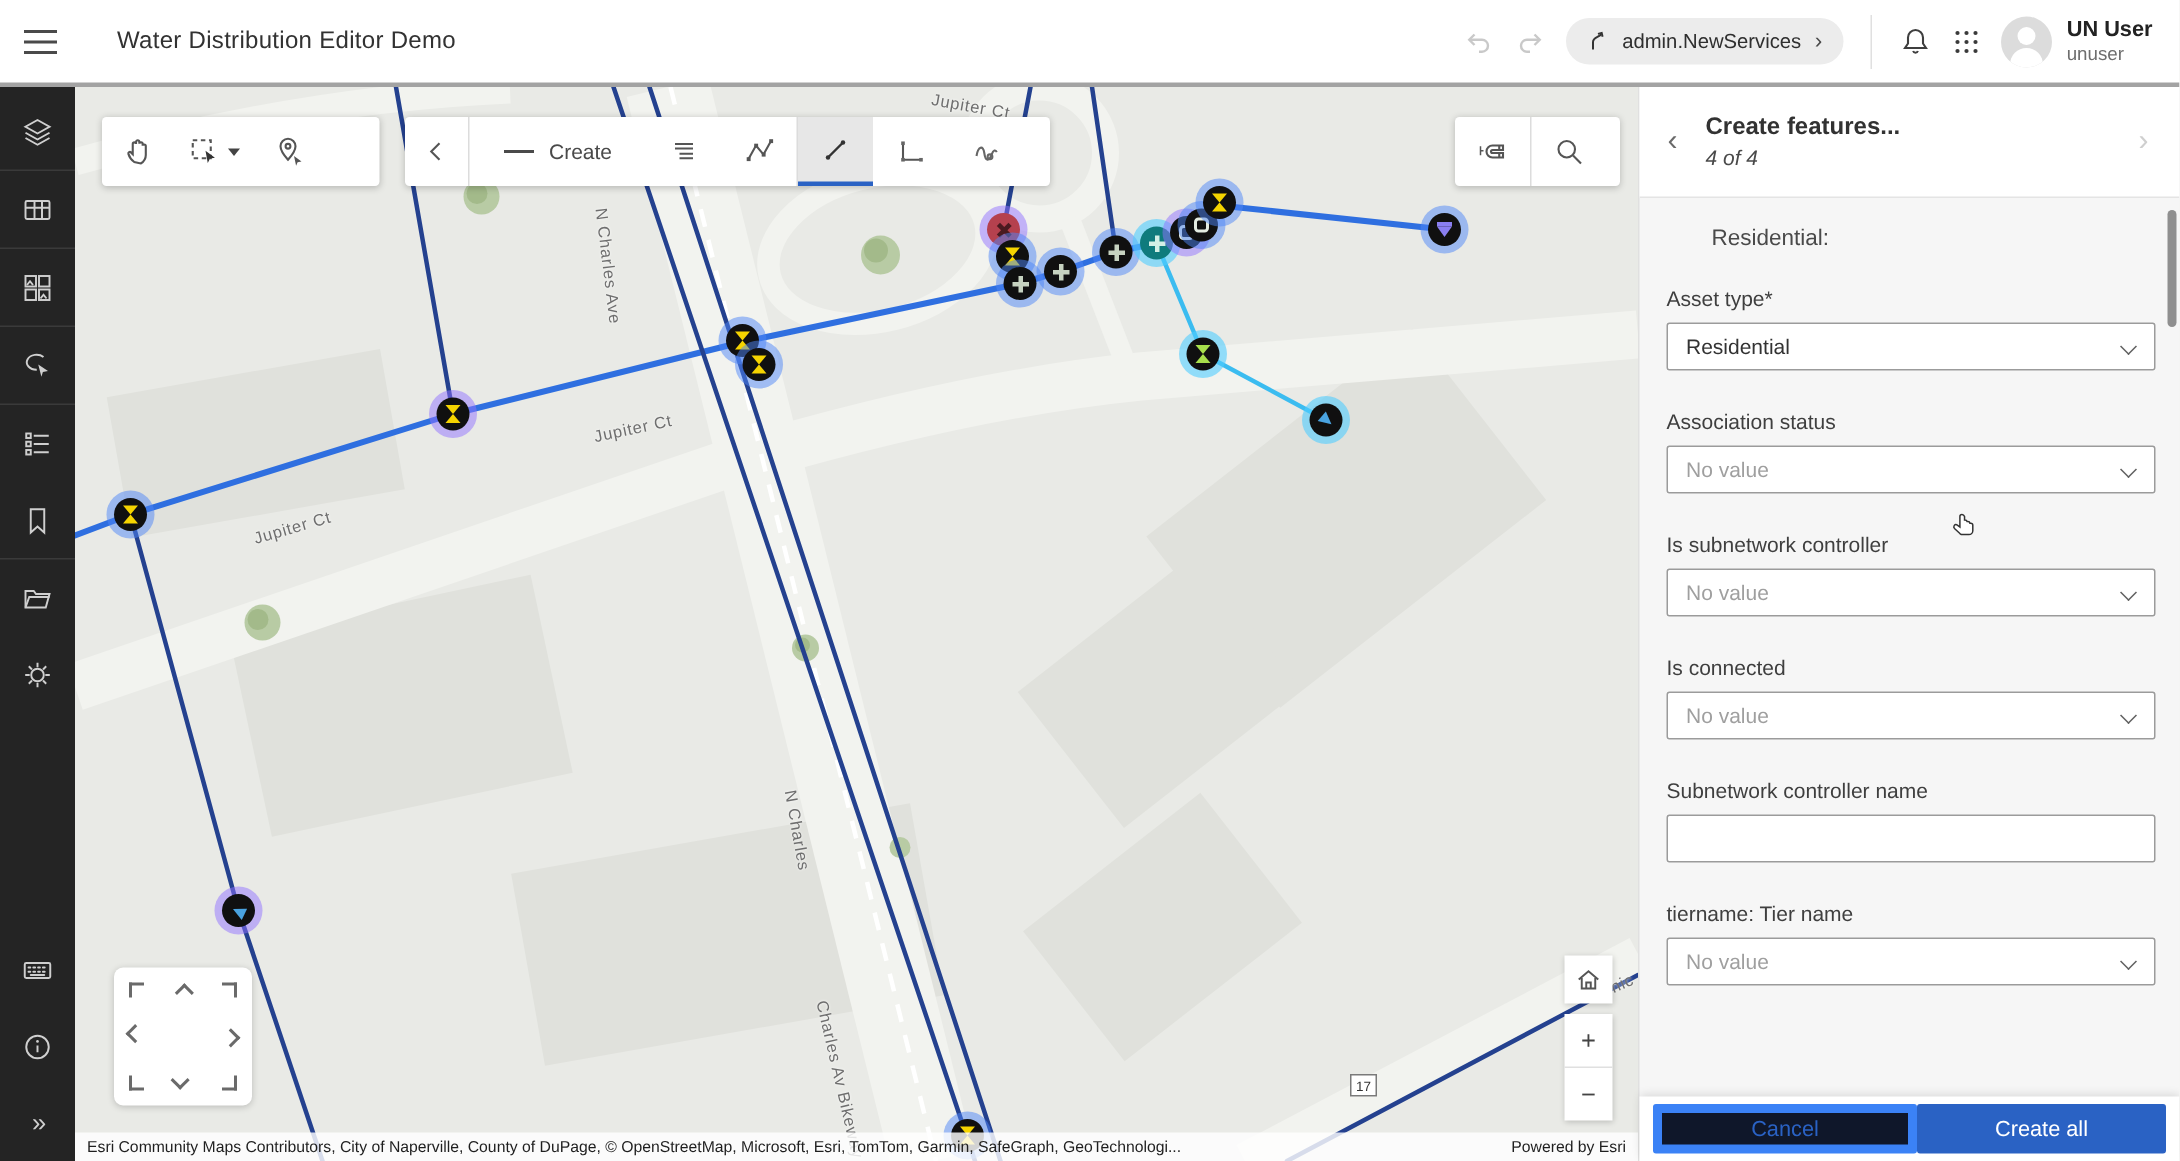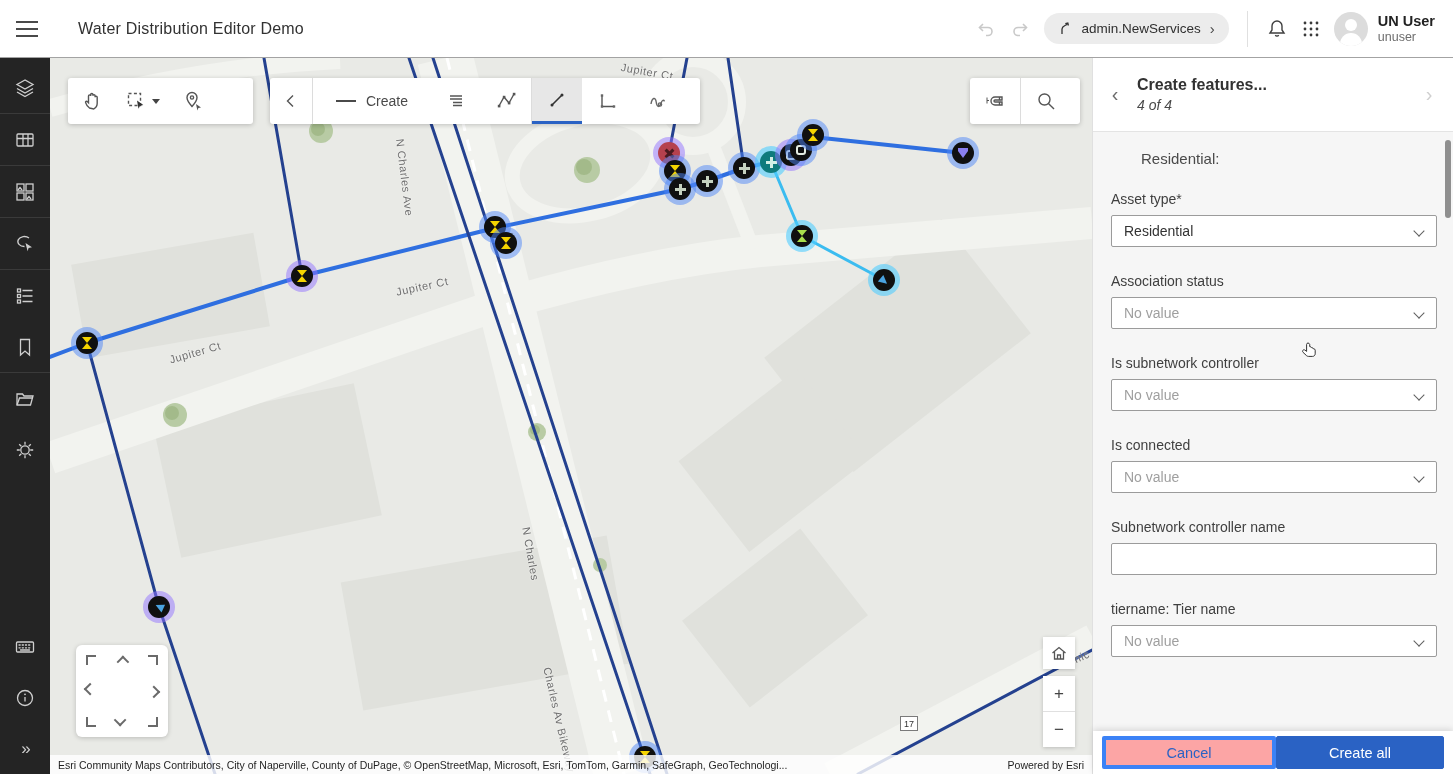--- a/index.html
+++ b/index.html
@@ -1,20 +1,20 @@
 <!DOCTYPE html>
 <html><head>
 <meta charset="utf-8">
 <style>
   * { margin:0; padding:0; box-sizing:border-box; }
   html,body { width:1453px; height:774px; overflow:hidden; }
   body { font-family:"Liberation Sans","DejaVu Sans",sans-serif; background:#fff; position:relative; color:#323232; }
 
   
-  .header { position:absolute; left:0; top:0; width:1453px; height:58px; background:#fff; border-bottom:1px solid #a3a3a3; display:flex; align-items:center; z-index:50; }
+  .header { position:absolute; left:0; top:0; width:1453px; height:58px; background:#fff; border-bottom:3px solid #a3a3a3; display:flex; align-items:center; z-index:50; }
   .hamburger { width:54px; height:58px; background:none; border:none; display:flex; flex-direction:column; justify-content:center; align-items:center; gap:5px; cursor:pointer; }
   .hamburger i { display:block; width:22px; height:2px; background:#4a4a4a; }
   .app-title { font-size:16px; font-weight:400; color:#323232; margin-left:24px; letter-spacing:.2px; }
   .header-right { margin-left:auto; display:flex; align-items:center; gap:14px; padding-right:18px; }
   .icon-btn { background:none; border:none; cursor:pointer; display:flex; align-items:center; justify-content:center; }
   .pill { display:flex; align-items:center; gap:9px; background:#ececec; border:none; border-radius:16px; height:31px; padding:0 14px; font-size:13.5px; color:#2f2f2f; cursor:pointer; }
   .pill .chev { font-size:15px; color:#4a4a4a; }
   .hdr-divider { width:1px; height:36px; background:#e0e0e0; margin:0 4px; }
   .avatar { width:34px; height:34px; border-radius:50%; background:#dcdcdc; position:relative; overflow:hidden; }
   .avatar .head { position:absolute; left:11px; top:7px; width:12px; height:12px; border-radius:50%; background:#fff; }
@@ -108,21 +108,21 @@
   .num-input { flex:1; height:32px; background:#fff; border:2px solid #2a62c4; border-radius:2px; display:flex; align-items:center; padding:0 10px; font-size:14px; color:#333; }
   .stepper { width:37px; margin-left:1px; display:flex; flex-direction:column; }
   .stepper button { flex:1; background:#fff; border:1px solid #a8a8a8; cursor:pointer; display:flex; align-items:center; justify-content:center; padding:0; }
   .stepper button + button { border-top:none; }
   .st-chev { width:7px; height:7px; border-top:1.5px solid #5f5f5f; border-right:1.5px solid #5f5f5f; }
   .st-up { transform:rotate(-45deg) translateY(2px); }
   .st-dn { transform:rotate(135deg) translateY(2px); }
   .scroll-thumb { position:absolute; right:2px; top:82px; width:6px; height:78px; background:#8f8f8f; border-radius:3px; }
   .panel-footer { position:absolute; left:0; bottom:0; width:100%; height:43px; background:#fff; box-shadow:0 -2px 6px rgba(0,0,0,.12); display:flex; align-items:center; padding:0 9px; z-index:5; }
   .btn { height:33px; flex:1; font-size:14.5px; border-radius:2px; cursor:pointer; }
-  .btn-cancel { background:#fca5a5; color:#2a62c4; border:4px solid #3b82f6; }
+  .btn-cancel { background:#0f172a; color:#2a62c4; border:6px solid #3b82f6; }
   .btn-primary { background:#2a62c4; color:#fff; border:1px solid #2a62c4; }
   .cursor-hand { position:absolute; left:205px; top:282px; z-index:60; pointer-events:none; }
 </style>
 </head>
 <body>
 
 <header class="header">
   <button class="hamburger">
       <i></i>
       <i></i>

